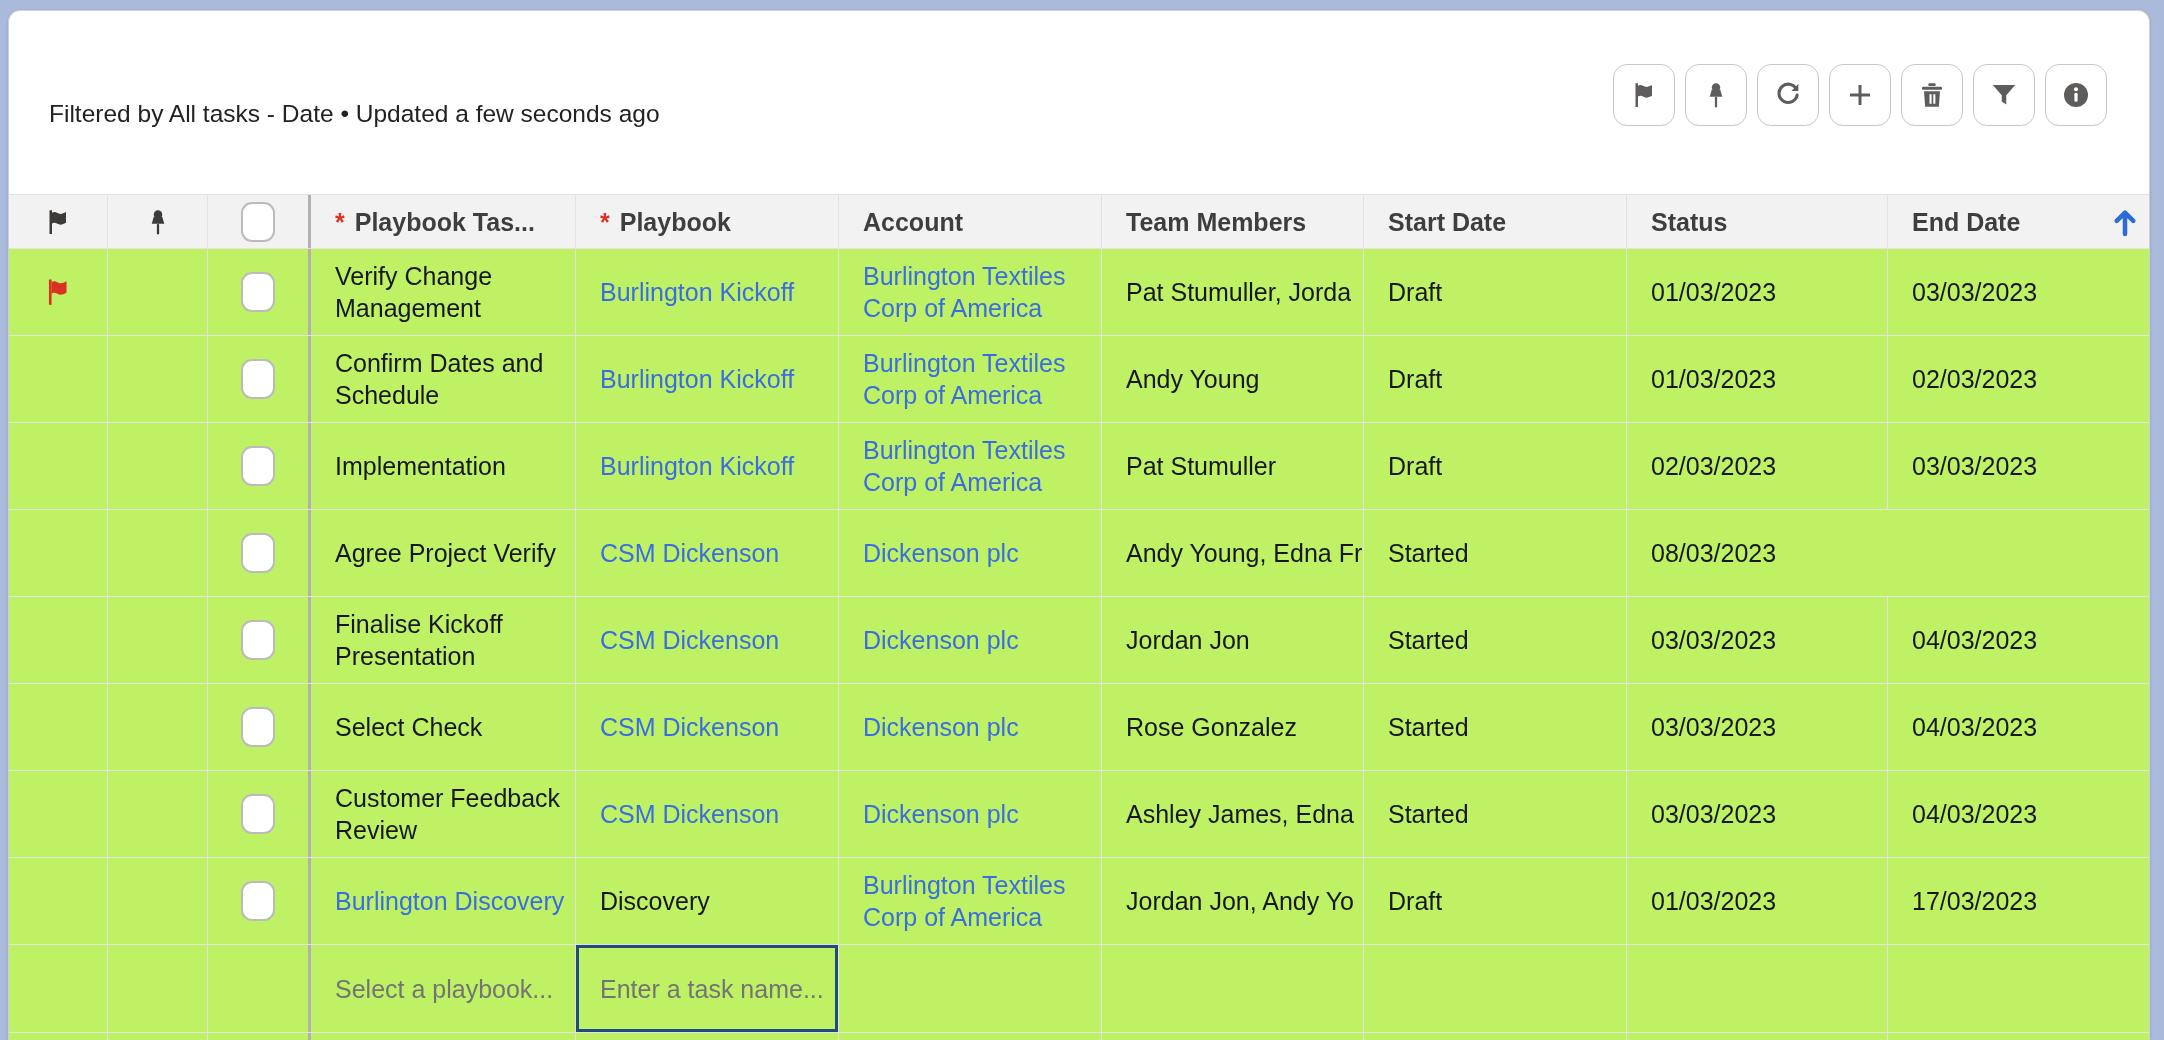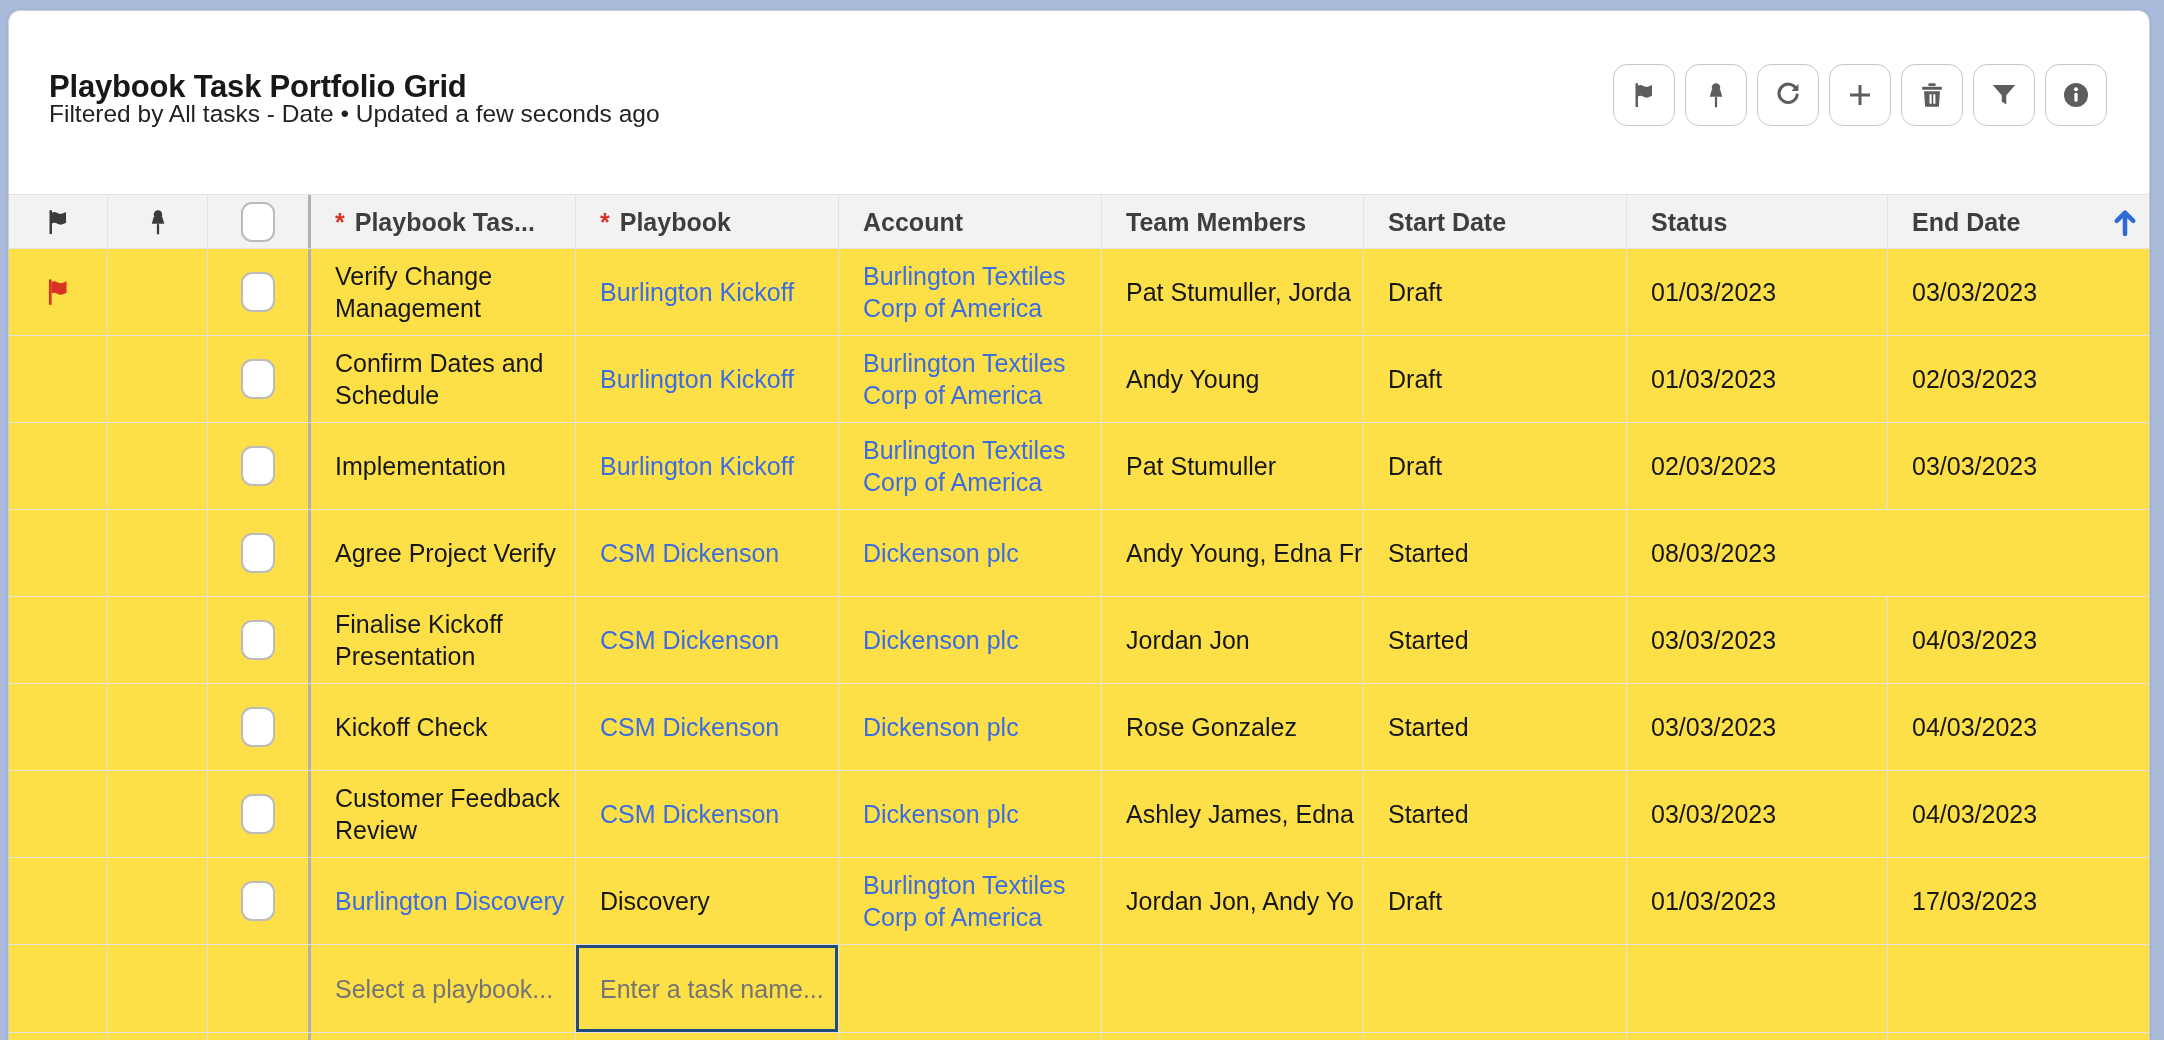--- a/index.html
+++ b/index.html
@@ -11,21 +11,21 @@
   
   .page-title{position:absolute;left:40px;top:58px;font-size:31px;line-height:36px;font-weight:700;color:#181818;letter-spacing:-.2px;}
   .page-subtitle{position:absolute;left:40px;top:88px;font-size:24.5px;line-height:30px;color:#222;}
   .toolbar{position:absolute;top:53px;right:42px;display:flex;gap:10px;}
   .tbtn{width:62px;height:62px;border:1.5px solid #c9c7c5;border-radius:14px;background:#fff;
         display:flex;align-items:center;justify-content:center;color:#5f5d5b;box-sizing:border-box;cursor:pointer;}
   .tbtn svg{width:30px;height:30px;display:block;}
   
   .grid{position:absolute;left:0;top:183px;right:0;bottom:0;}
   .row{display:grid;grid-template-columns:99px 100px 103px 265px 263px 263px 262px 263px 261px 263px;
-       border-bottom:1px solid #e3e2e1;box-sizing:border-box;background:#fde047;}
+       border-bottom:1px solid #e3e2e1;box-sizing:border-box;background:#bef264;}
   .row.header{height:55px;background:#f3f2f2;border-top:1px solid #e3e2e1;}
   .row.body-row{height:87px;}
   .row.input-row{height:88px;}
   .row.partial{height:8px;border-bottom:none;}
   .cell{border-right:1px solid #e3e2e1;display:flex;align-items:center;padding:0 0 0 24px;
         box-sizing:border-box;overflow:hidden;font-size:25px;line-height:32px;}
   .cell:nth-child(3){border-right:3px solid #b3b1ae;}
   .cell:last-child{border-right:none;}
   .cell.icon-col{justify-content:center;padding:0;}
   .row.header .cell{font-weight:700;color:#3f3e3c;font-size:25px;}
@@ -84,21 +84,20 @@
       </g>
     <g id="i-up">
         <path d="M12 21V5M5.8 11.2 12 5l6.2 6.2" fill="none" stroke="currentColor" stroke-width="3.4" stroke-linecap="round" stroke-linejoin="round"></path>
       </g>
   </defs>
 </svg>
 
 <div id="stage">
   <div class="card">
 
-    <div class="page-title">Playbook Task Portfolio Grid</div>
     <div class="page-subtitle">Filtered by All tasks - Date • Updated a few seconds ago</div>
 
     <div class="toolbar">
       <div class="tbtn">
           <span>
             <svg viewBox="0 0 24 24">
               <use href="#i-flag"></use>
             </svg>
           </span>
         </div>
@@ -345,21 +344,21 @@
             </div>
   </div>
 
   <div class="row body-row">
     <div class="cell icon-col"></div>
     <div class="cell icon-col"></div>
     <div class="cell icon-col">
               <span class="cb"></span>
             </div>
     <div class="cell">
-              <span class="wrap2">Kickoff Check</span>
+              <span class="wrap2">Select Check</span>
             </div>
     <div class="cell">
               <span class="link wrap2">CSM Dickenson</span>
             </div>
     <div class="cell">
               <span class="link wrap2">Dickenson plc</span>
             </div>
     <div class="cell c-team">
               <span class="clip">Rose Gonzalez</span>
             </div>

